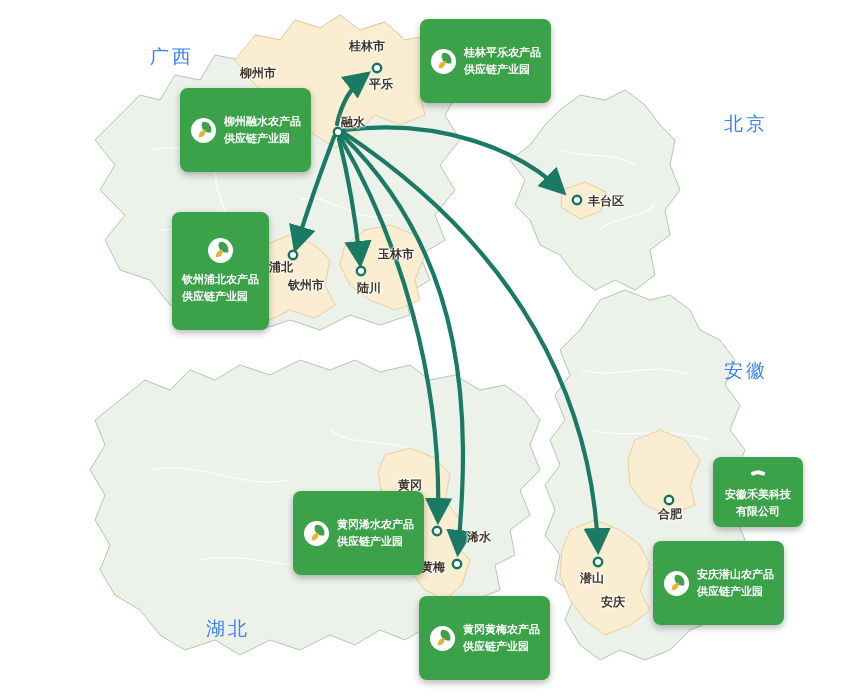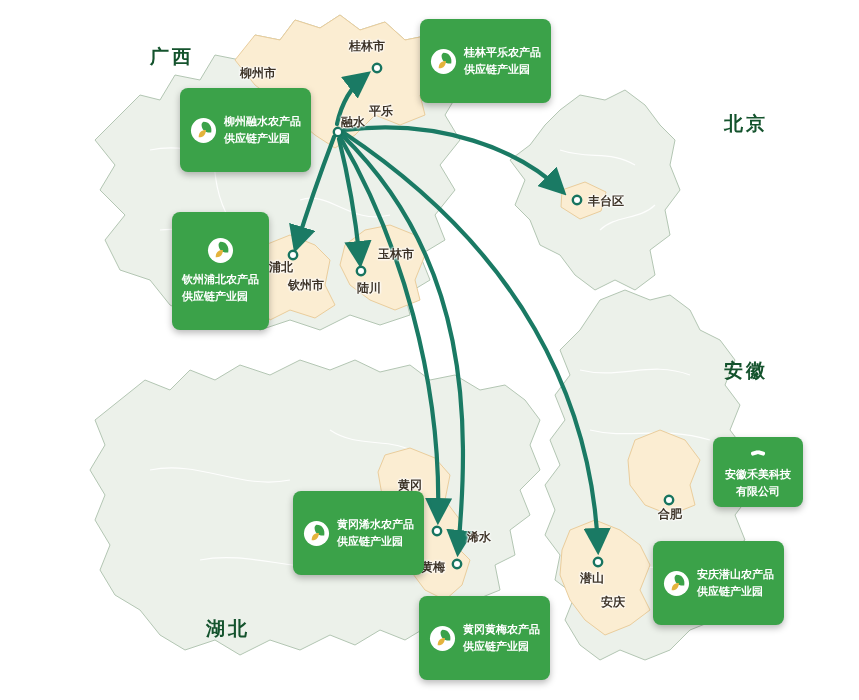--- a/index.html
+++ b/index.html
@@ -1,25 +1,25 @@
 <!DOCTYPE html>
 <html><head>
 <meta charset="utf-8">
 <style>
   html,body{margin:0;padding:0;background:#fff;font-family:"Liberation Sans",sans-serif;}
   .stage{position:relative;width:859px;height:700px;background:#ffffff;overflow:hidden;}
   .map-svg{position:absolute;left:0;top:0;width:859px;height:700px;}
-  .province-label{position:absolute;color:#14532d;font-size:19px;font-weight:bold;letter-spacing:3px;transform:translateX(-50%);white-space:nowrap;}
+  .province-label{position:absolute;color:#3b82f6;font-size:19px;font-weight:normal;letter-spacing:3px;transform:translateX(-50%);white-space:nowrap;}
   .city-label{position:absolute;font-size:12px;font-weight:bold;color:#3e3428;transform:translateX(-50%);white-space:nowrap;
     text-shadow:0 1px 2px #fff,0 -1px 2px #fff,1px 0 2px #fff,-1px 0 2px #fff;}
   .callout{position:absolute;display:flex;align-items:center;gap:7px;background:#3BA249;color:#fff;border-radius:8px;
     padding:25px 10px;box-shadow:0 3px 7px rgba(0,0,0,.28);}
   .callout .lines{font-size:11px;font-weight:bold;line-height:1.55;white-space:nowrap;}
   .callout .lines span{display:block;}
-  .callout.column{flex-direction:column;gap:4px;padding:7px 12px;}
+  .callout.column{flex-direction:column;gap:4px;padding:7px 12px;margin-top:20px;}
   .callout.column .lines{text-align:center;}
   .badge{width:27px;height:27px;flex:0 0 auto;display:block;}
 </style>
 </head>
 <body>
 
 <div class="stage">
 
   <svg class="map-svg" viewBox="0 0 859 700" xmlns="http://www.w3.org/2000/svg">
     <defs>
@@ -73,21 +73,21 @@
     </g>
   </svg>
 
   <span class="province-label" style="left:172px;top:44px;">广西</span>
   <span class="province-label" style="left:746px;top:111px;text-align:right;">北京</span>
   <span class="province-label" style="left:746px;top:358px;">安徽</span>
   <span class="province-label" style="left:228px;top:616px;">湖北</span>
 
   <span class="city-label" style="left:258px;top:65px;">柳州市</span>
   <span class="city-label" style="left:367px;top:38px;">桂林市</span>
-  <span class="city-label" style="left:381px;top:76px;margin-top:27px;">平乐</span>
+  <span class="city-label" style="left:381px;top:76px;">平乐</span>
   <span class="city-label" style="left:344px;top:114px;padding-left:18px;">融水</span>
   <span class="city-label" style="left:281px;top:259px;">浦北</span>
   <span class="city-label" style="left:306px;top:277px;">钦州市</span>
   <span class="city-label" style="left:369px;top:280px;">陆川</span>
   <span class="city-label" style="left:396px;top:246px;">玉林市</span>
   <span class="city-label" style="left:606px;top:193px;">丰台区</span>
   <span class="city-label" style="left:410px;top:477px;">黄冈</span>
   <span class="city-label" style="left:457px;top:529px;padding-left:44px;">浠水</span>
   <span class="city-label" style="left:433px;top:559px;">黄梅</span>
   <span class="city-label" style="left:670px;top:506px;">合肥</span>

